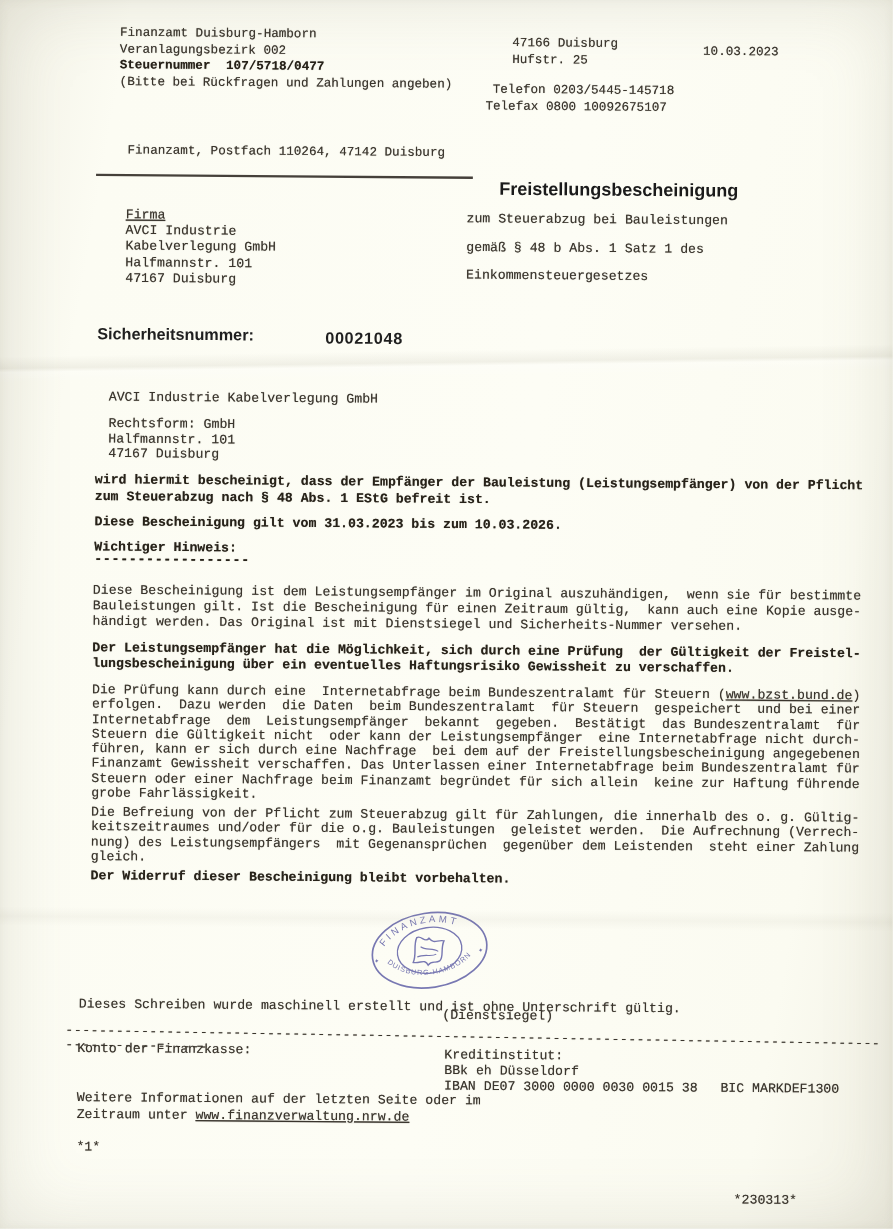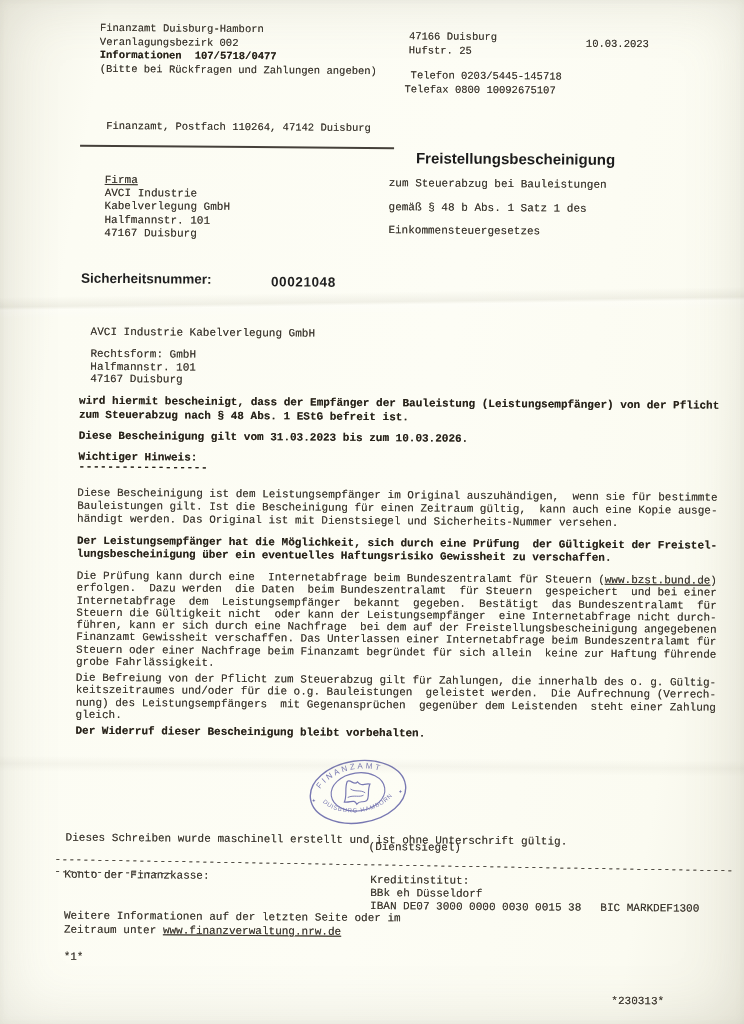--- a/index.html
+++ b/index.html
@@ -30,26 +30,26 @@
 </style>
 </head>
 <body>
 
 <div class="sheet">
 
   <div class="abs mono small lh135" style="left:97px;top:24px;">
     <div>Finanzamt Duisburg-Hamborn</div>
     <div>Veranlagungsbezirk 002</div>
     <div>
-      <span class="b">Informationen</span><span class="b" style="margin-left:13px;">107/5718/0477</span>
+      <span class="b">Steuernummer</span><span class="b" style="margin-left:13px;">107/5718/0477</span>
     </div>
     <div>(Bitte bei Rückfragen und Zahlungen angeben)</div>
   </div>
 
-  <div class="abs mono small lh135 pre" style="left:406px;top:30px;">47166 Duisburg
+  <div class="abs mono small lh135 pre" style="left:424px;top:30px;">47166 Duisburg
 Hufstr. 25</div>
 
   <div class="abs mono small" style="left:583px;top:36px;">10.03.2023</div>
 
   <div class="abs mono small lh135" style="left:408px;top:69px;">
     <div>Telefon 0203/5445-145718</div>
     <div style="margin-left:-6px;">Telefax 0800 10092675107</div>
   </div>
 
   <div class="abs mono small" style="left:104px;top:122px;">Finanzamt, Postfach 110264, 47142 Duisburg</div>

